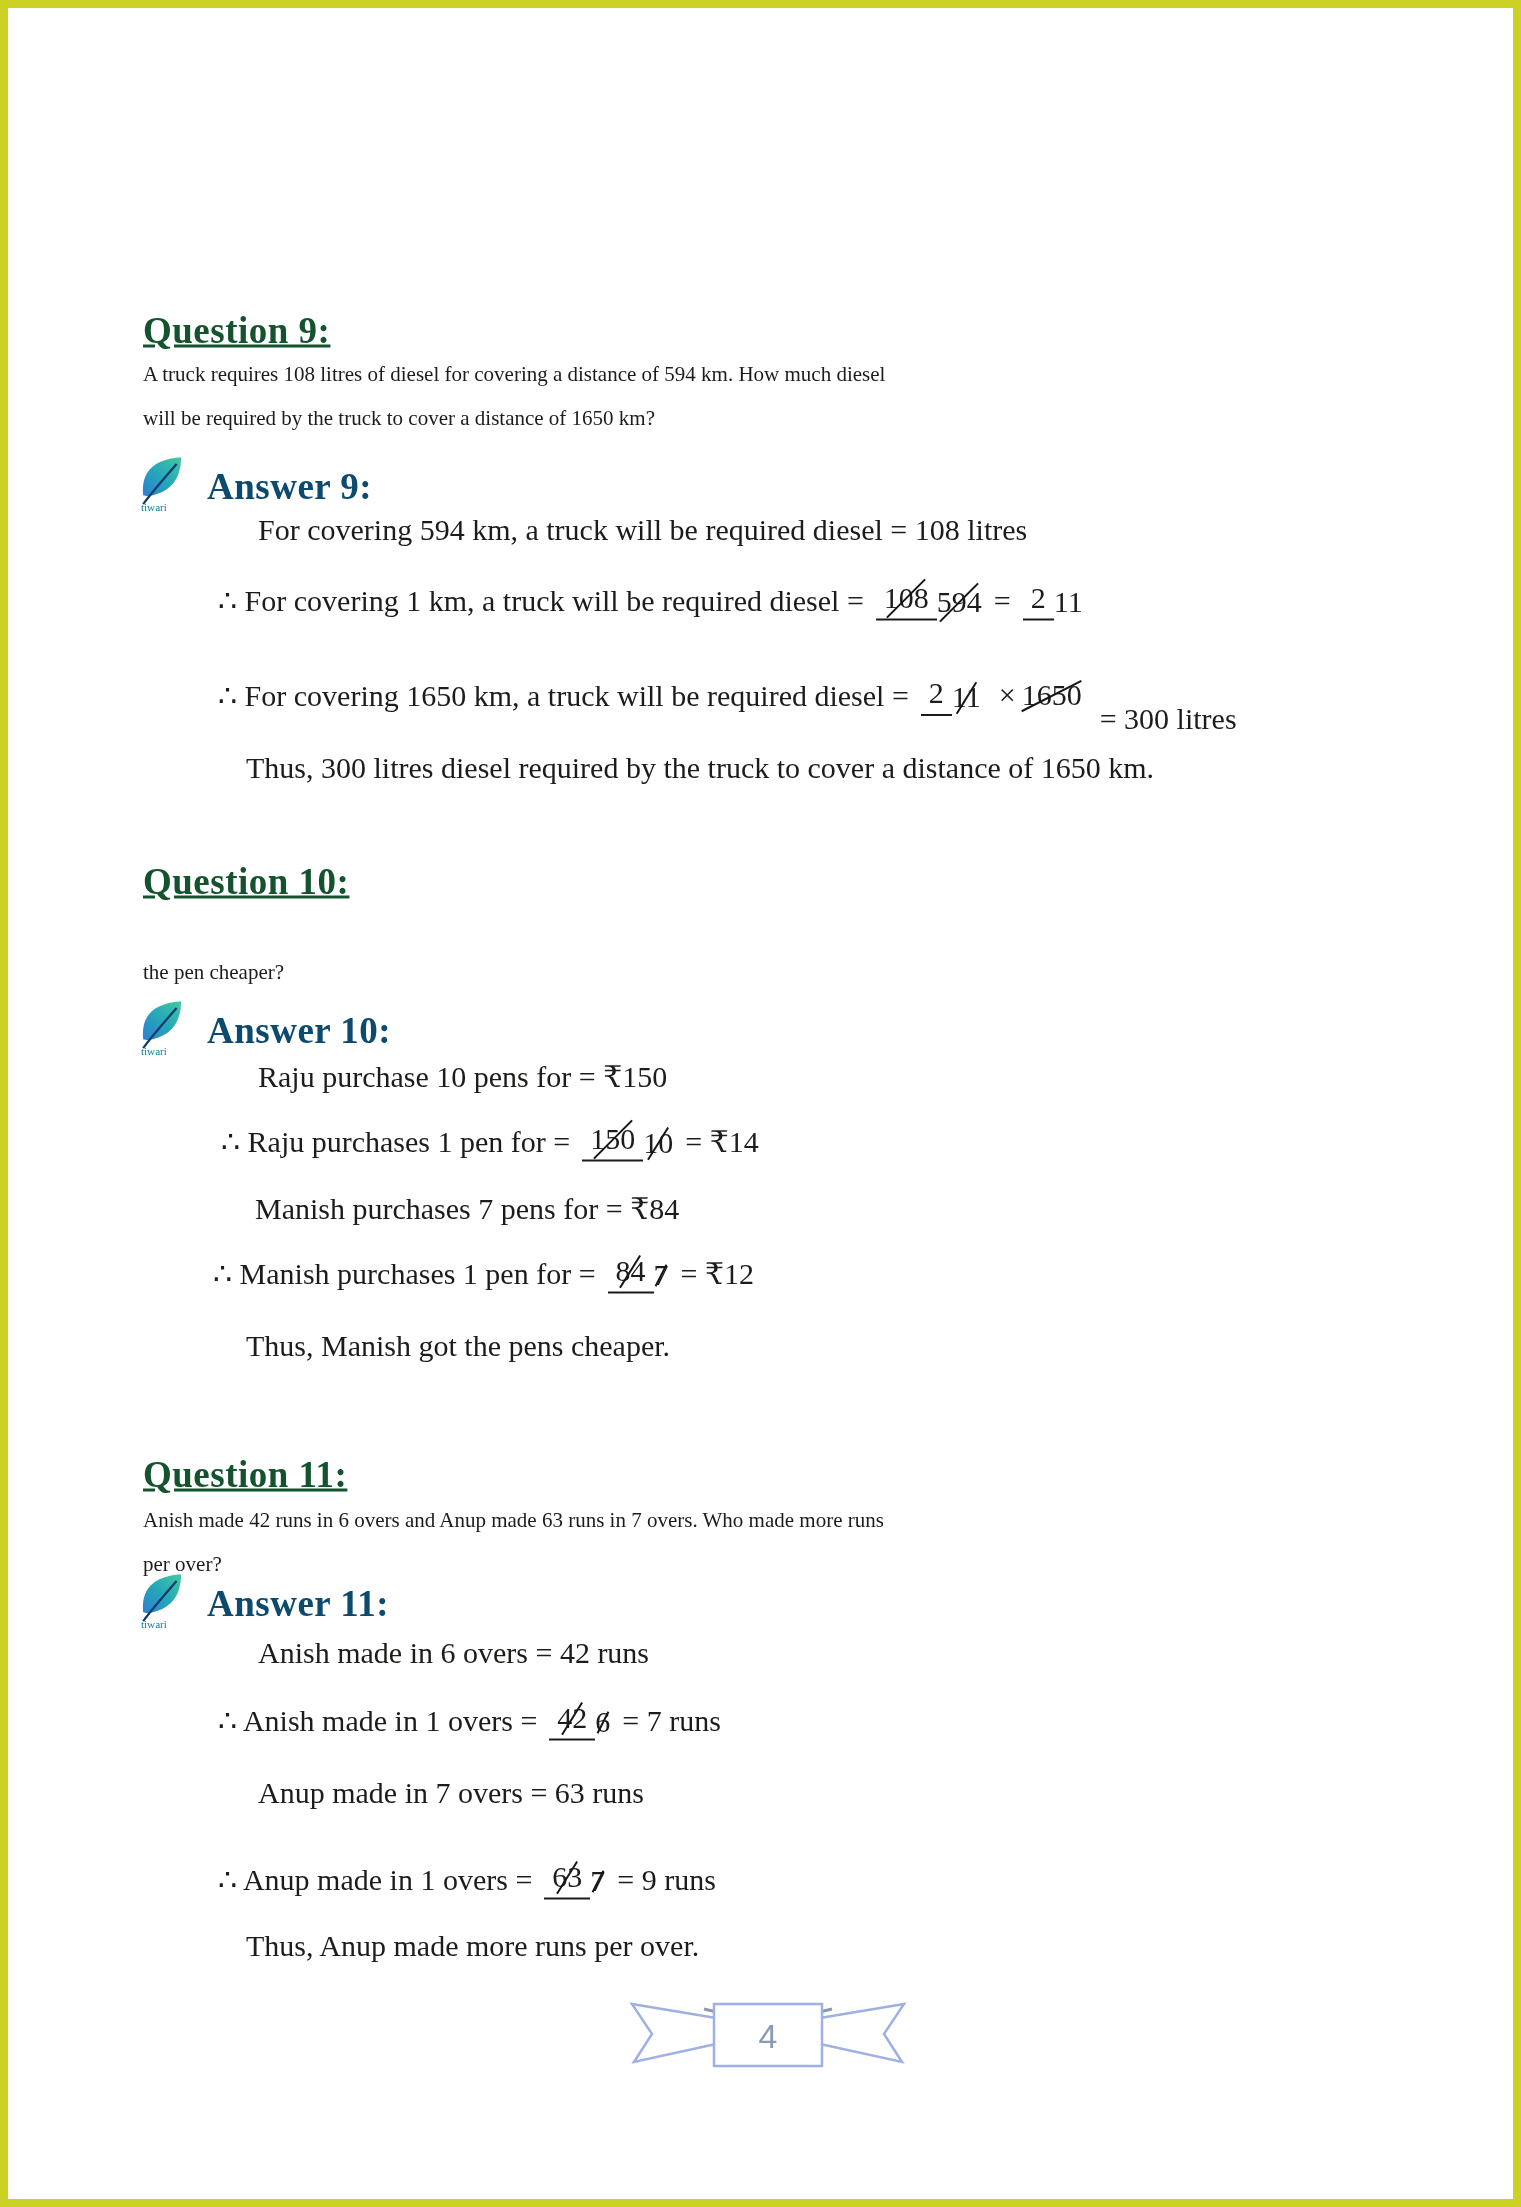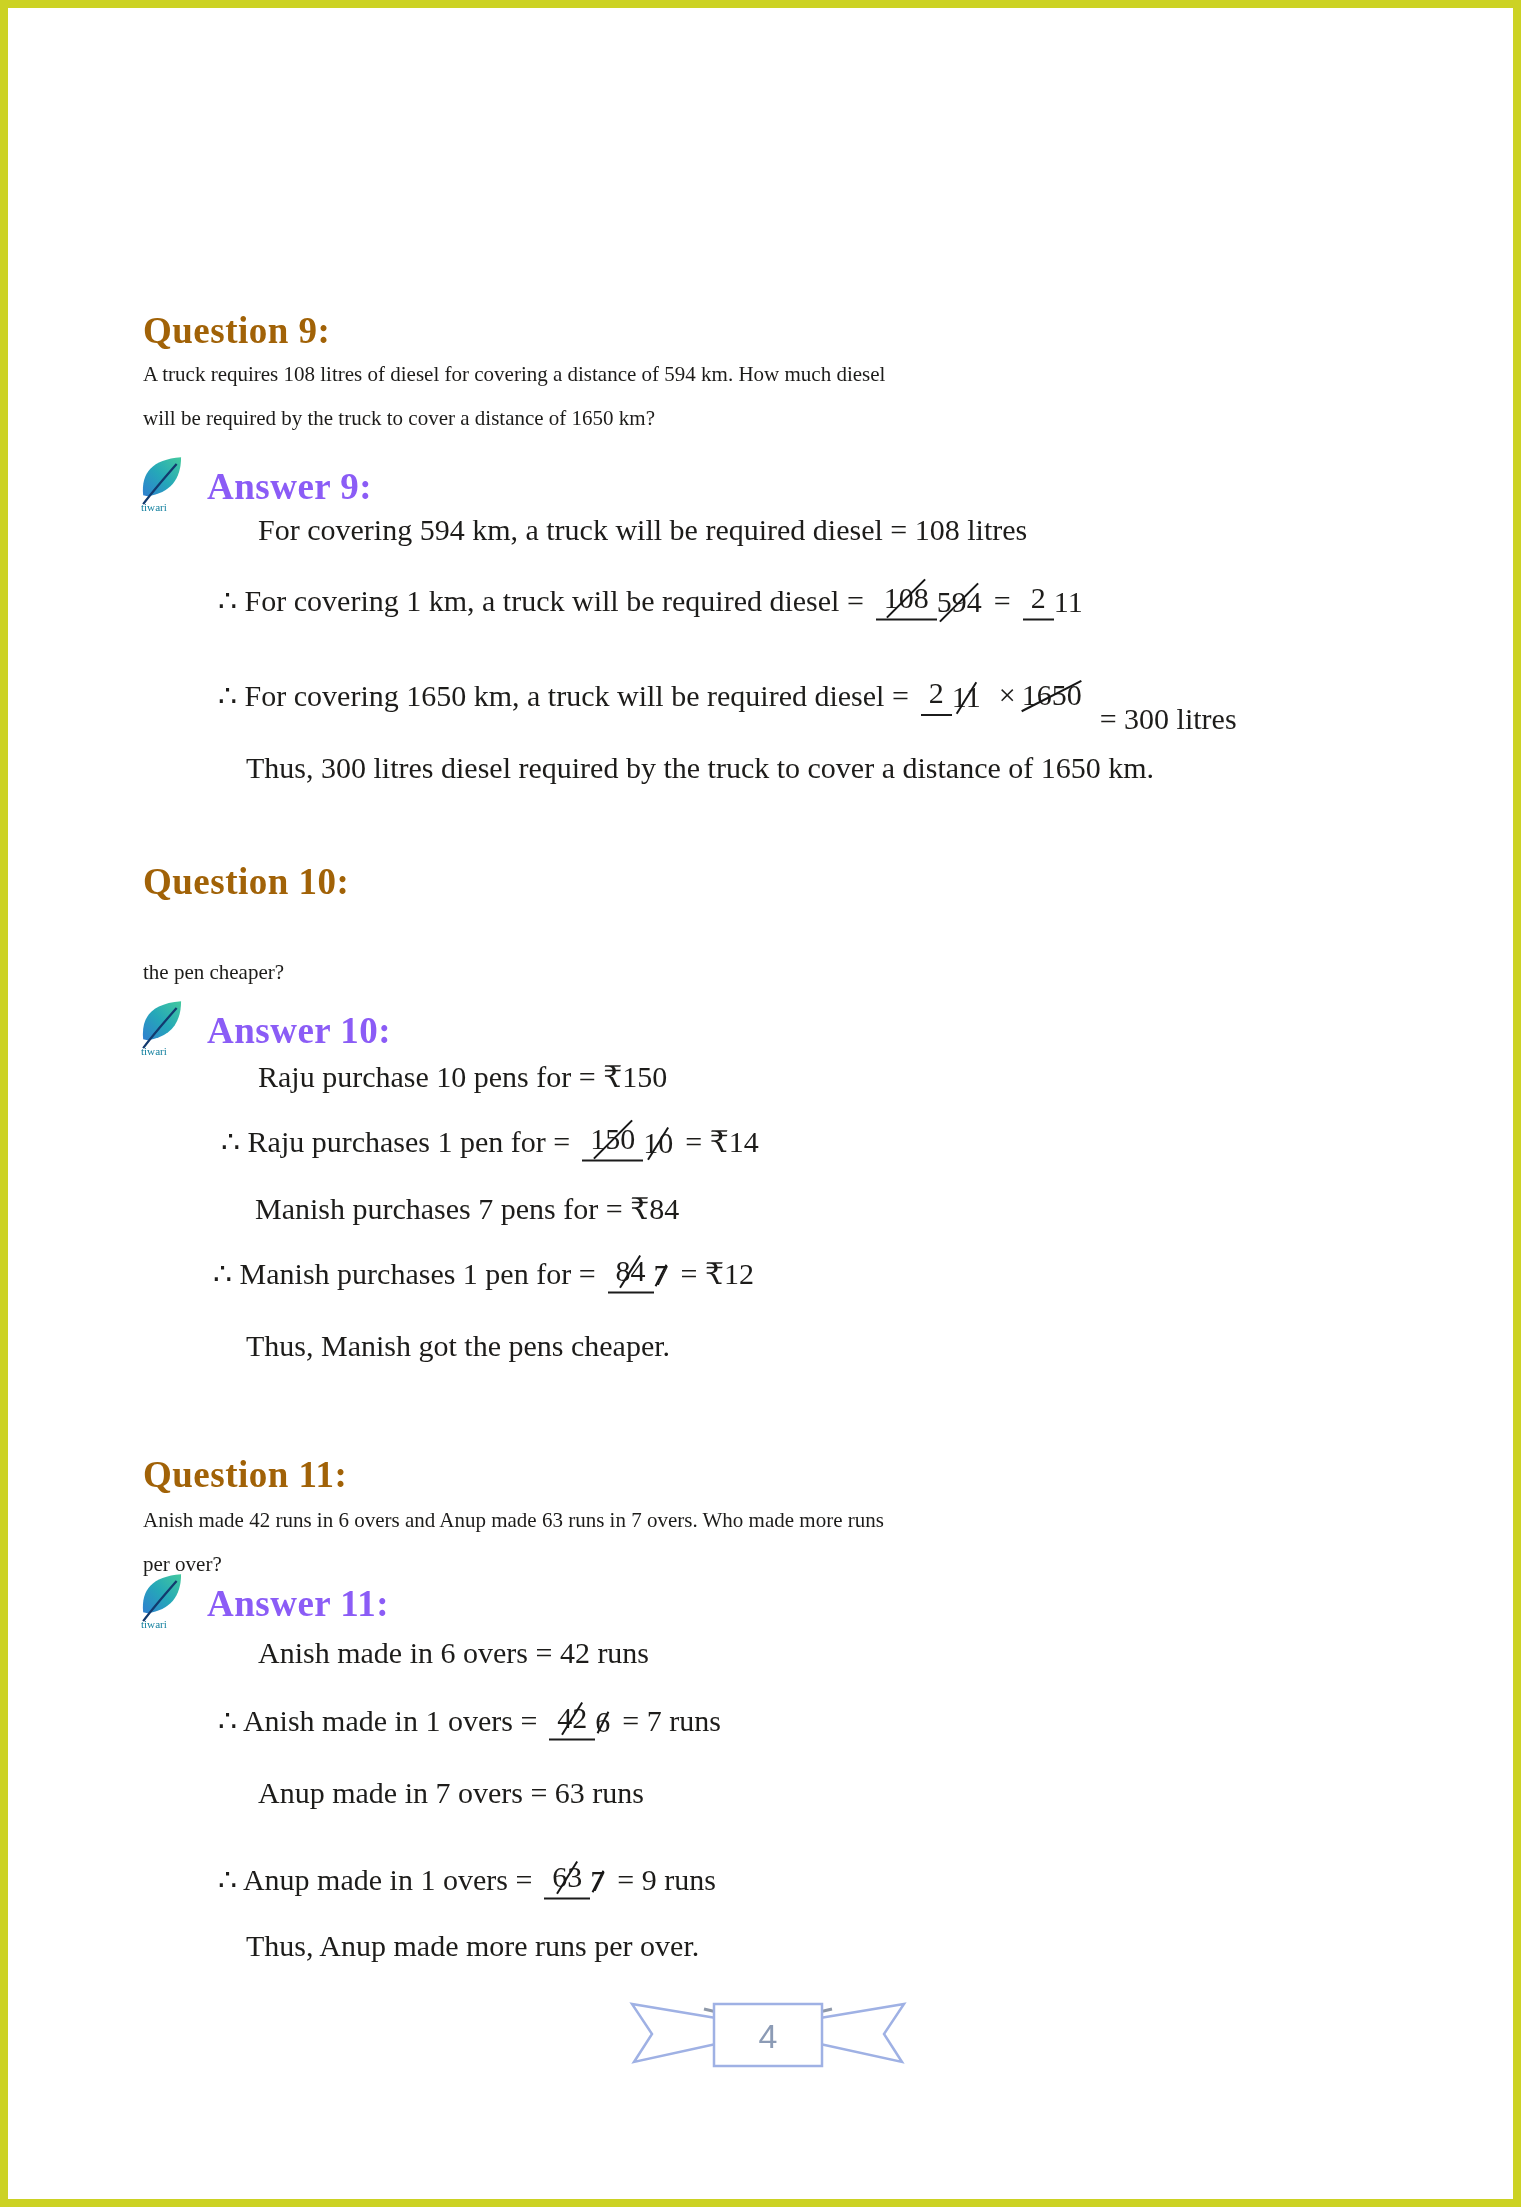--- a/index.html
+++ b/index.html
@@ -7,27 +7,27 @@
     width:1521px;height:2207px;position:relative;
     background:#ffffff;
     border:8px solid #ccd224;
     box-sizing:border-box;
     overflow:hidden;
     font-family:"Liberation Serif","DejaVu Serif",serif;
     color:#1d1c1a;
   }
   .vline{position:absolute;transform:translateY(-50%);white-space:nowrap;}
   .qtitle{
-    font-size:37px;font-weight:bold;color:#a16207;letter-spacing:0.5px;
+    font-size:37px;font-weight:bold;color:#14532d;letter-spacing:0.5px;text-decoration:underline;
   }
   .qtext{
     position:absolute;font-size:21px;line-height:44px;color:#1d1c1a;white-space:nowrap;
   }
   .arow{display:flex;align-items:center;gap:23px;}
-  .atitle{font-size:37px;font-weight:bold;color:#8b5cf6;letter-spacing:0.5px;}
+  .atitle{font-size:37px;font-weight:bold;color:#0c4a6e;letter-spacing:0.5px;}
   .logo{display:inline-block;width:46px;height:58px;transform:translateY(-2px);}
   .ans,.etext{font-size:30px;color:#1d1c1a;}
   .eqrow{display:flex;align-items:center;}
   .frac{display:inline-flex;flex-direction:row;align-items:center;margin:0 12px;font-size:30px;line-height:36px;justify-content:flex-end;}
   .frac .num{display:block;border-bottom:2.5px solid #1b1b1b;padding:0 8px 3px;text-align:center;}
   .frac .den{display:block;padding-top:3px;text-align:center;}
   .cancel{position:relative;display:inline-block;}
   .cancel::after{
     content:"";position:absolute;top:50%;left:-10%;width:120%;
     border-top:2.3px solid #161616;transform:rotate(-48deg);

